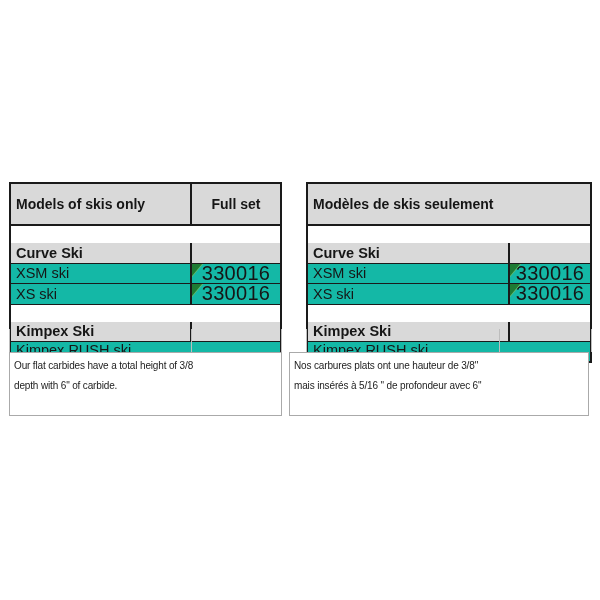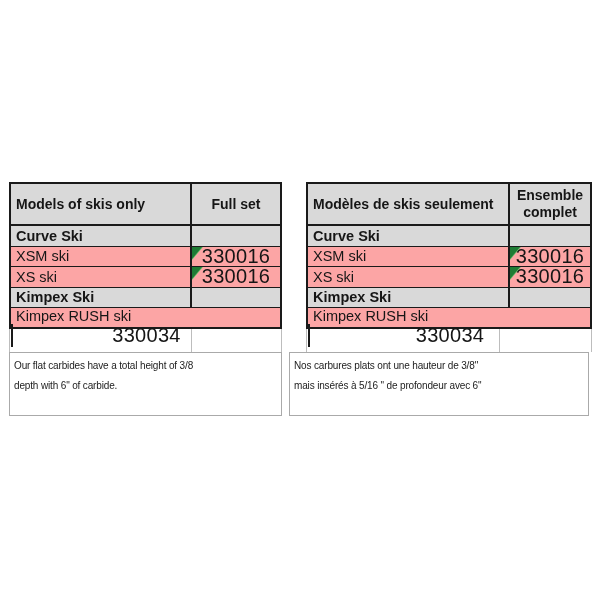--- a/index.html
+++ b/index.html
@@ -19,29 +19,29 @@
     background:#d9d9d9; font-weight:bold; font-size:14px;
   }
   .thead .c1 { display:flex; align-items:center; padding-left:5px; white-space:nowrap; }
   .thead .c2 {
     flex:1; border-left:2px solid #1a1a1a; display:flex; align-items:center;
     justify-content:center; text-align:center; line-height:17px; padding:0 4px;
   }
   #tbl-en .c1 { width:179px; }
   #tbl-fr .c1 { width:200px; }
 
-  .row { display:flex; height:20.5px; border-bottom:1.5px solid #1a1a1a; background:#fca5a5; font-size:14.5px; }
+  .row { display:flex; height:20.5px; border-bottom:1.5px solid #1a1a1a; background:#14b8a6; font-size:14.5px; }
   .row:last-child { height:19px; border-bottom:none;flex-direction:column; }
   .row .c1 { display:flex; align-items:center; padding-left:5px; white-space:nowrap; }
   .row .c2 {
     flex:1; border-left:2px solid #1a1a1a; position:relative;
     display:flex; align-items:center; justify-content:center;
     font-size:20px; letter-spacing:0.3px;
   }
-  .row.section { background:#d9d9d9; font-weight:bold; }
+  .row.section { background:#d9d9d9; font-weight:bold;margin-top:17px; }
 
   
   .flag-wrap { position:absolute; left:0; top:0; width:14px; height:14px; }
   .flag-wrap i { position:absolute; left:0; top:0; width:0; height:0; display:block; }
   .flag-lt { border-top:13px solid #6cbf6c; border-right:11.5px solid transparent; }
   .flag-dk { border-top:12px solid #1e7b34; border-right:10px solid transparent; }
 
   
   .gap { position:absolute; top:329px; height:23px; border-left:1px solid #bdbdbd; border-right:1px solid #bdbdbd; }
   #gap-en { left:9px;   width:273px; }
@@ -107,21 +107,20 @@
       <div class="c1">Kimpex RUSH ski</div>
       <div class="c2">
         <span>330034</span>
       </div>
     </div>
   </div>
 
   <div class="tbl" id="tbl-fr">
     <div class="thead">
       <div class="c1">Modèles de skis seulement</div>
-      <div class="c2">Ensemble complet</div>
     </div>
 
     <div class="row section">
       <div class="c1">Curve Ski</div>
       <div class="c2"></div>
     </div>
 
     <div class="row">
       <div class="c1">XSM ski</div>
       <div class="c2">

